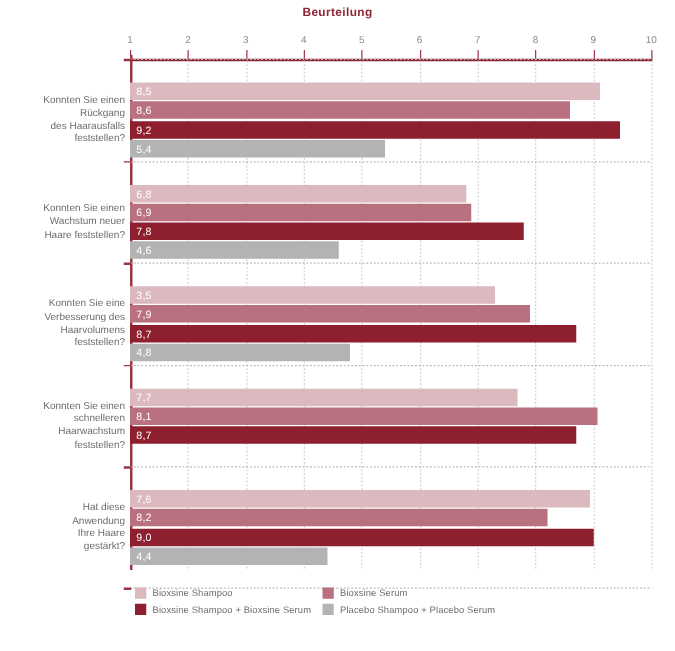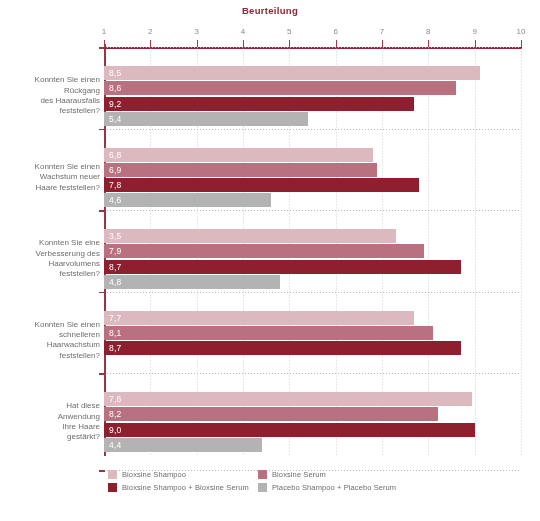--- a/index.html
+++ b/index.html
@@ -212,21 +212,21 @@
       <div class="gridline" style="left: 278px;"></div>
       <div class="gridline" style="left: 324.333px;"></div>
       <div class="gridline" style="left: 370.667px;"></div>
       <div class="gridline" style="left: 417px;"></div>
       <div class="bar" style="top: 19px; width: 347.5px; background: rgb(220, 185, 191); padding-left: 28px;">
         <span class="bar-value">8,5</span>
       </div>
       <div class="bar" style="top: 34.3px; width: 352.133px; background: rgb(185, 113, 127);">
         <span class="bar-value">8,6</span>
       </div>
-      <div class="bar" style="top: 49.6px; width: 310px; background: rgb(142, 31, 47);">
+      <div class="bar" style="top: 49.6px; width: 392px; background: rgb(142, 31, 47);">
         <span class="bar-value">9,2</span>
       </div>
       <div class="bar" style="top: 64.9px; width: 203.867px; background: rgb(179, 179, 179);">
         <span class="bar-value">5,4</span>
       </div>
       <div class="sep" style="top: 0px;">
         <div class="sep-nub"></div>
       </div>
       <div class="bar" style="top: 100.5px; width: 268.733px; background: rgb(220, 185, 191);">
         <span class="bar-value">6,8</span>
@@ -254,21 +254,21 @@
       </div>
       <div class="bar" style="top: 227.9px; width: 176.067px; background: rgb(179, 179, 179);">
         <span class="bar-value">4,8</span>
       </div>
       <div class="sep" style="top: 163px;">
         <div class="sep-nub"></div>
       </div>
       <div class="bar" style="top: 263.5px; width: 310.433px; background: rgb(220, 185, 191);">
         <span class="bar-value">7,7</span>
       </div>
-      <div class="bar" style="top: 278.8px; width: 328.967px; background: rgb(185, 113, 127);">
+      <div class="bar" style="top: 278.8px; width: 328.967px; background: rgb(185, 113, 127); padding-left: 45px;">
         <span class="bar-value">8,1</span>
       </div>
       <div class="bar" style="top: 294.1px; width: 356.767px; background: rgb(142, 31, 47);">
         <span class="bar-value">8,7</span>
       </div>
       <div class="sep" style="top: 244.5px;">
         <div class="sep-nub"></div>
       </div>
       <div class="bar" style="top: 345px; width: 368px; background: rgb(220, 185, 191);">
         <span class="bar-value">7,6</span>

